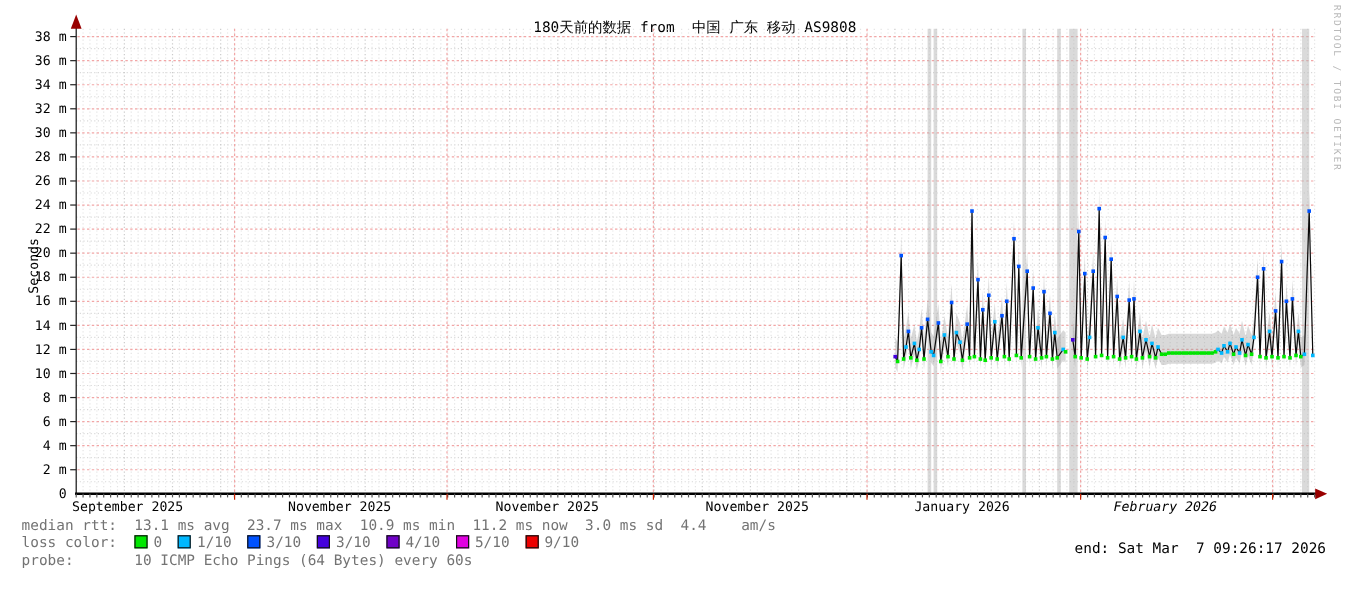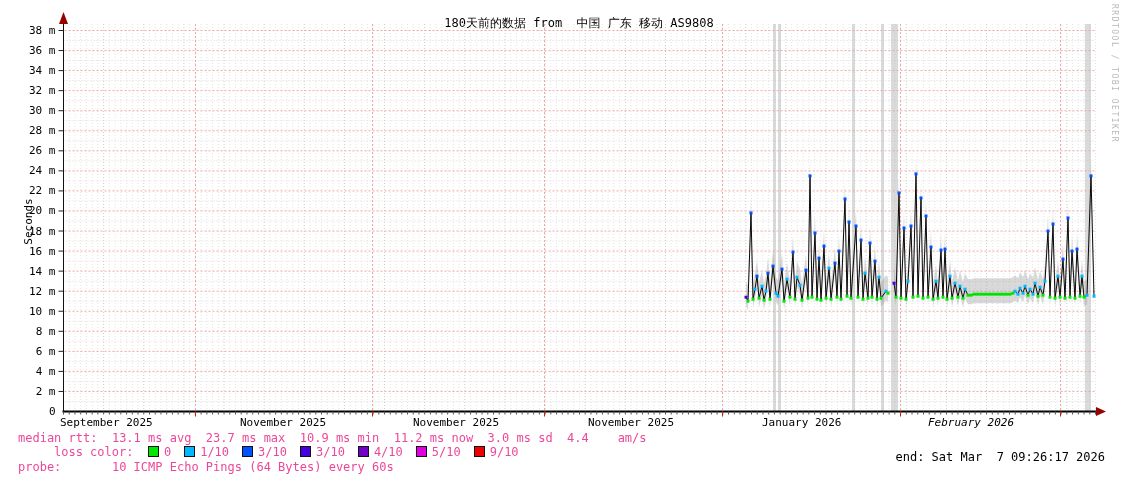--- a/index.html
+++ b/index.html
@@ -6,24 +6,24 @@
   #stage{position:relative;width:1121px;height:494px;background:#ffffff;overflow:hidden;
          font-family:"DejaVu Sans Mono","Liberation Mono",monospace;}
   .title{position:absolute;top:15px;left:63px;width:1032px;text-align:center;
          font-size:12px;color:#000;white-space:pre;}
   .ylab{position:absolute;left:-2px;top:215px;transform:rotate(-90deg);transform-origin:center;
         font-size:11px;color:#000;width:60px;text-align:center;}
   .wm{position:absolute;right:2px;top:4px;writing-mode:vertical-rl;font-size:8px;
       letter-spacing:1.5px;color:#b9b9b9;white-space:pre;}
   svg#plot{position:absolute;left:0;top:0;}
   .xlabels .xl{position:absolute;top:416px;font-size:11px;color:#000;white-space:pre;}
-  .footer{position:absolute;left:18px;top:431px;font-size:12px;line-height:14.4px;color:#ec4899;}
+  .footer{position:absolute;left:18px;top:431px;font-size:12px;line-height:14.4px;color:#737373;}
   .footer pre{margin:0;font-family:inherit;font-size:inherit;line-height:inherit;white-space:pre;}
   .lossline{display:flex;align-items:center;height:14.4px;}
-  .lossline .lbl{white-space:pre;margin-left:36px;}
+  .lossline .lbl{white-space:pre;}
   .loss-item{display:inline-flex;align-items:center;margin-right:13px;}
   .loss-item .sw{width:9px;height:9px;border:1px solid #111;margin-right:5px;display:inline-block;}
   .endtime{position:absolute;right:16px;top:450px;font-size:12px;color:#000;white-space:pre;}
 </style>
 </head>
 <body>
 
 <div id="stage">
   <div class="title">180天前的数据 from  中国 广东 移动 AS9808</div>
   <div class="ylab">Seconds</div>

